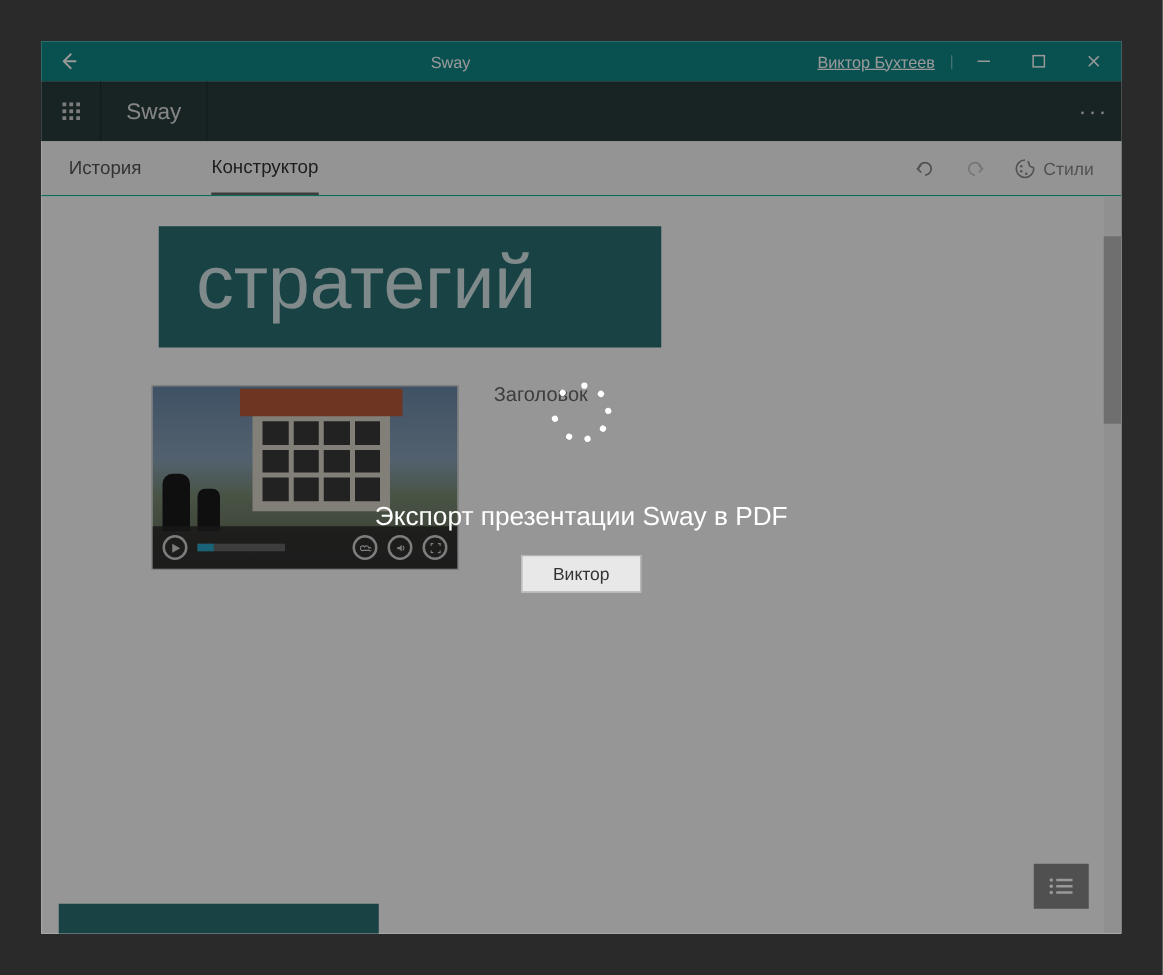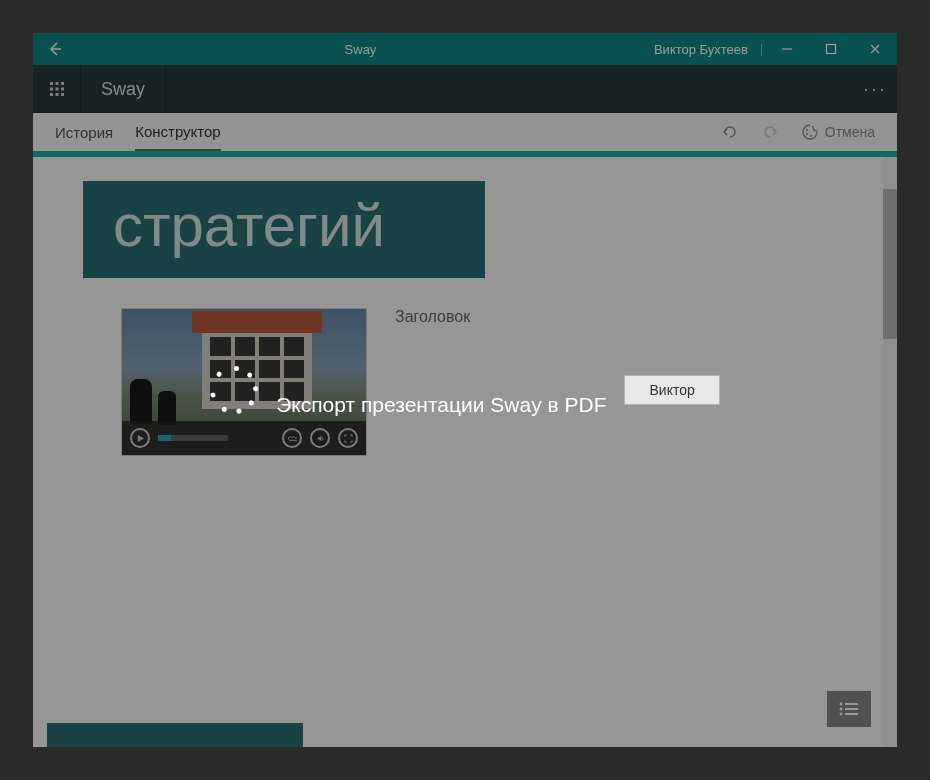--- a/index.html
+++ b/index.html
@@ -4,46 +4,46 @@
 <style>
 * { margin: 0; padding: 0; box-sizing: border-box; font-family: "Segoe UI", Arial, sans-serif; }
 body { width: 930px; height: 780px; background: #2a2a2a; overflow: hidden; position: relative; }
 
 .window { position: absolute; left: 33px; top: 33px; width: 864px; height: 714px; background: #fff; display: flex; flex-direction: column; }
 
 .titlebar { height: 32px; background: #0f8686; display: flex; align-items: center; color: #fff; font-size: 12px; }
 .titlebar .back { width: 44px; height: 100%; display: flex; align-items: center; justify-content: center; }
 .titlebar .back svg { width: 16px; height: 16px; }
 .titlebar .title { flex: 1; text-align: center; font-size: 13px; }
-.titlebar .user { padding: 0 10px; font-size: 13px; }
+.titlebar .user { padding: 0 10px; font-size: 13px; text-decoration: underline; }
 .titlebar .sep { color: #78c3c3; padding: 0 2px; }
 .titlebar .winbtn { width: 44px; height: 100%; display: flex; align-items: center; justify-content: center; }
 .titlebar .winbtn svg { width: 12px; height: 12px; }
 
 .menubar { height: 48px; background: #283d3d; display: flex; align-items: center; color: #d0d0d0; font-size: 14px; }
 .menubar .waffle { width: 48px; height: 100%; display: flex; align-items: center; justify-content: center; border-right: 1px solid #1e2f2f; }
 .menubar .waffle svg { width: 16px; height: 16px; }
 .menubar .brand { padding: 0 20px; font-size: 18px; font-weight: 300; color: #e0e0e0; }
 .menubar .brand-wrap { border-right: 1px solid #1e2f2f; height: 100%; display: flex; align-items: center; }
 .menubar .spacer { flex: 1; }
 .menubar .mb-btn { display: flex; align-items: center; gap: 8px; padding: 0 14px; height: 100%; font-size: 14px; color: #e0e0e0; }
 .menubar .mb-btn svg { width: 16px; height: 16px; }
 .menubar .ellipsis { width: 44px; text-align: center; font-size: 18px; color: #e0e0e0; letter-spacing: 2px; }
 
-.toolbar { height: 44px; background: #f7f7f7; border-bottom: 6px solid #14b8a6; display: flex; align-items: center; padding: 0 22px; gap: 22px; color: #555; font-size: 15px; }
+.toolbar { height: 44px; background: #f7f7f7; border-bottom: 1px solid #14b8a6; display: flex; align-items: center; padding: 0 22px; gap: 22px; color: #555; font-size: 15px; }
 .toolbar .tab { height: 100%; display: flex; align-items: center; cursor: default; }
-.toolbar .tab.active { border-bottom: 2px solid #666; color: #333; }
+.toolbar .tab.active { border-bottom: 2px solid #666; color: #333; margin-left: 34px; }
 .toolbar .tspacer { flex: 1; }
 .toolbar .tool { display: flex; align-items: center; gap: 6px; color: #888; font-size: 14px; }
 .toolbar .tool svg { width: 18px; height: 18px; }
 
 .content { flex: 1; background: #fbfbfb; position: relative; overflow: hidden; padding: 24px 14px 0 14px; }
 
 .card-lg { background: #2a6e74; color: #d5e6e6; font-size: 60px; font-weight: 300; padding: 10px 30px 18px 30px; display: inline-block; margin-bottom: 10px; }
-.card-lg2 { background: #2a6e74; color: #d5e6e6; font-size: 60px; font-weight: 300; padding: 10px 100px 18px 30px; display: inline-block; margin-left: 36px; }
+.card-lg2 { background: #2a6e74; color: #d5e6e6; font-size: 60px; font-weight: 300; padding: 10px 100px 18px 30px; display: inline-block; margin-left: 80px; }
 
 .media-row { display: flex; gap: 28px; margin-top: 30px; margin-left: 74px; align-items: flex-start; }
 .media-card { width: 246px; height: 148px; position: relative; border: 1px solid #cfcfcf; background: linear-gradient(180deg,#6a88a8 0%,#8aa2b8 40%,#7a8c74 60%,#5a6050 100%); overflow: hidden; }
 .media-card .building { position: absolute; left:80px; top:20px; width:110px; height:80px; background:#d8d4c6; }
 .media-card .building::before { content:""; position:absolute; left:-10px; top:-18px; width:130px; height:22px; background:#b85a3a; }
 .media-card .building .wins { position:absolute; inset:8px; display:grid; grid-template-columns:repeat(4,1fr); grid-template-rows:repeat(3,1fr); gap:4px; }
 .media-card .building .wins div { background:#3a3a3a; }
 .media-card .darkfg { position:absolute; bottom:30px; left:8px; width:60px; height:60px; }
 .media-card .darkfg::before, .media-card .darkfg::after { content:""; position:absolute; background:#1a1a1a; }
 .media-card .darkfg::before { left:0; bottom:0; width:22px; height:46px; border-radius:8px 8px 0 0; }
@@ -58,21 +58,21 @@
 
 .scroll-gutter { position: absolute; right: 0; top: 0; bottom: 0; width: 14px; background: #f0f0f0; }
 .scroll-thumb { position: absolute; right: 0; top: 32px; width: 14px; height: 150px; background: #b9b9b9; }
 
 .content-fab { position: absolute; right: 26px; bottom: 20px; width: 44px; height: 36px; background: #868686; display: flex; align-items: center; justify-content: center; }
 .content-fab svg { width: 20px; height: 14px; }
 
 .teal-slice { position: absolute; left: 14px; bottom: 0; width: 256px; height: 24px; background: #2a6e74; }
 
 .modal-overlay { position: absolute; inset: 0; background: rgba(0,0,0,0.40); display: flex; align-items: center; justify-content: center; }
-.modal-inner { display: flex; align-items: center; gap: 18px; color: #fff; justify-content: center; }
+.modal-inner { display: flex; flex-direction: column; align-items: center; gap: 18px; color: #fff; justify-content: center; }
 .modal-inner .msg { font-size: 21px; font-weight: 400; color: #fff; margin-top: 30px; }
 .modal-inner .cancel { background: #e8e8e8; border: 1px solid #b5b5b5; color: #333; font-size: 14px; padding: 6px 24px; }
 
 .spinner { width: 48px; height: 48px; position: relative; animation: spin 1.2s linear infinite; }
 .spinner span { position: absolute; width: 5px; height: 5px; background: #fff; border-radius: 50%; left: 50%; top: 0; transform-origin: 0 24px; }
 @keyframes spin { to { transform: rotate(360deg); } }
 </style>
 </head>
 <body>
 
@@ -142,21 +142,21 @@
           <path d="M12 6 L15 9 L12 12" stroke="#888" stroke-width="1.4" fill="none"></path>
         </svg>
     </div>
     <div class="tool">
       <svg viewBox="0 0 18 18">
           <path d="M9 2 A7 7 0 1 0 16 9 C16 7 14 8 13 7 C12 6 13 4 11 3" stroke="#888" stroke-width="1.3" fill="none"></path>
           <circle cx="6" cy="7" r="1" fill="#888"></circle>
           <circle cx="6" cy="11" r="1" fill="#888"></circle>
           <circle cx="10" cy="13" r="1" fill="#888"></circle>
         </svg>
-      <span>Отмена</span>
+      <span>Стили</span>
     </div>
   </div>
 
   <div class="content">
     <div>
       <div class="card-lg2">стратегий</div>
     </div>
 
     <div class="media-row">
       <div class="media-card">

